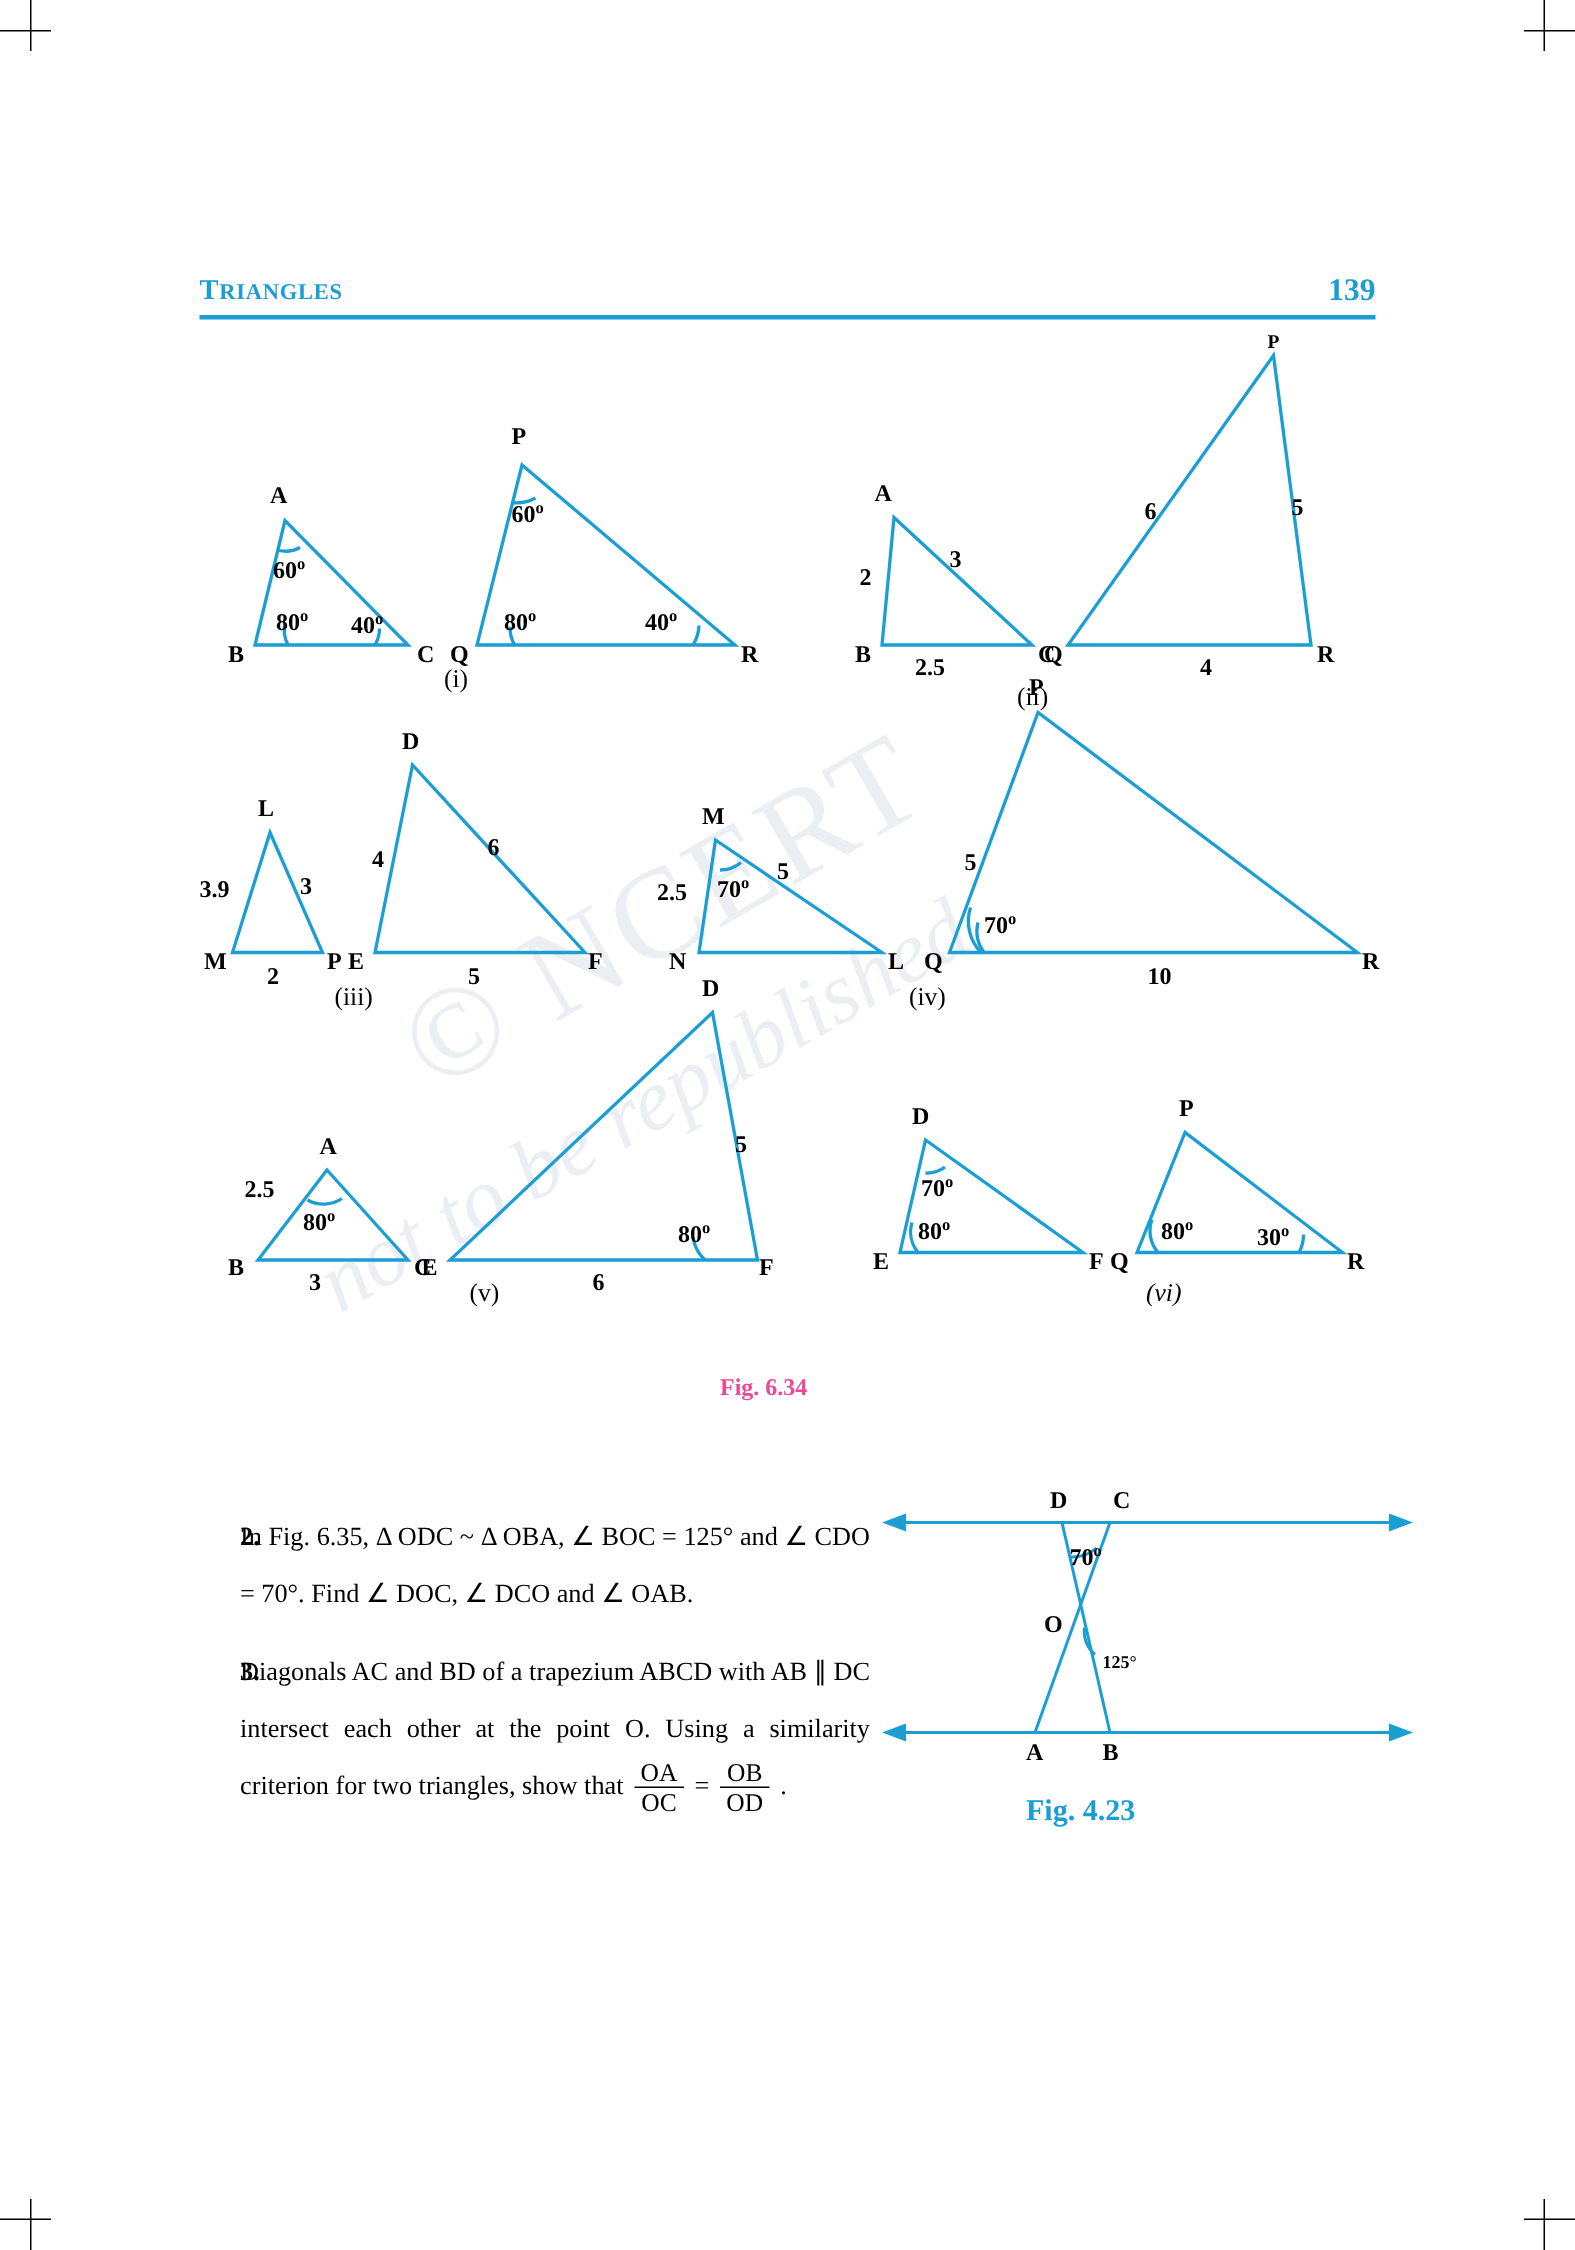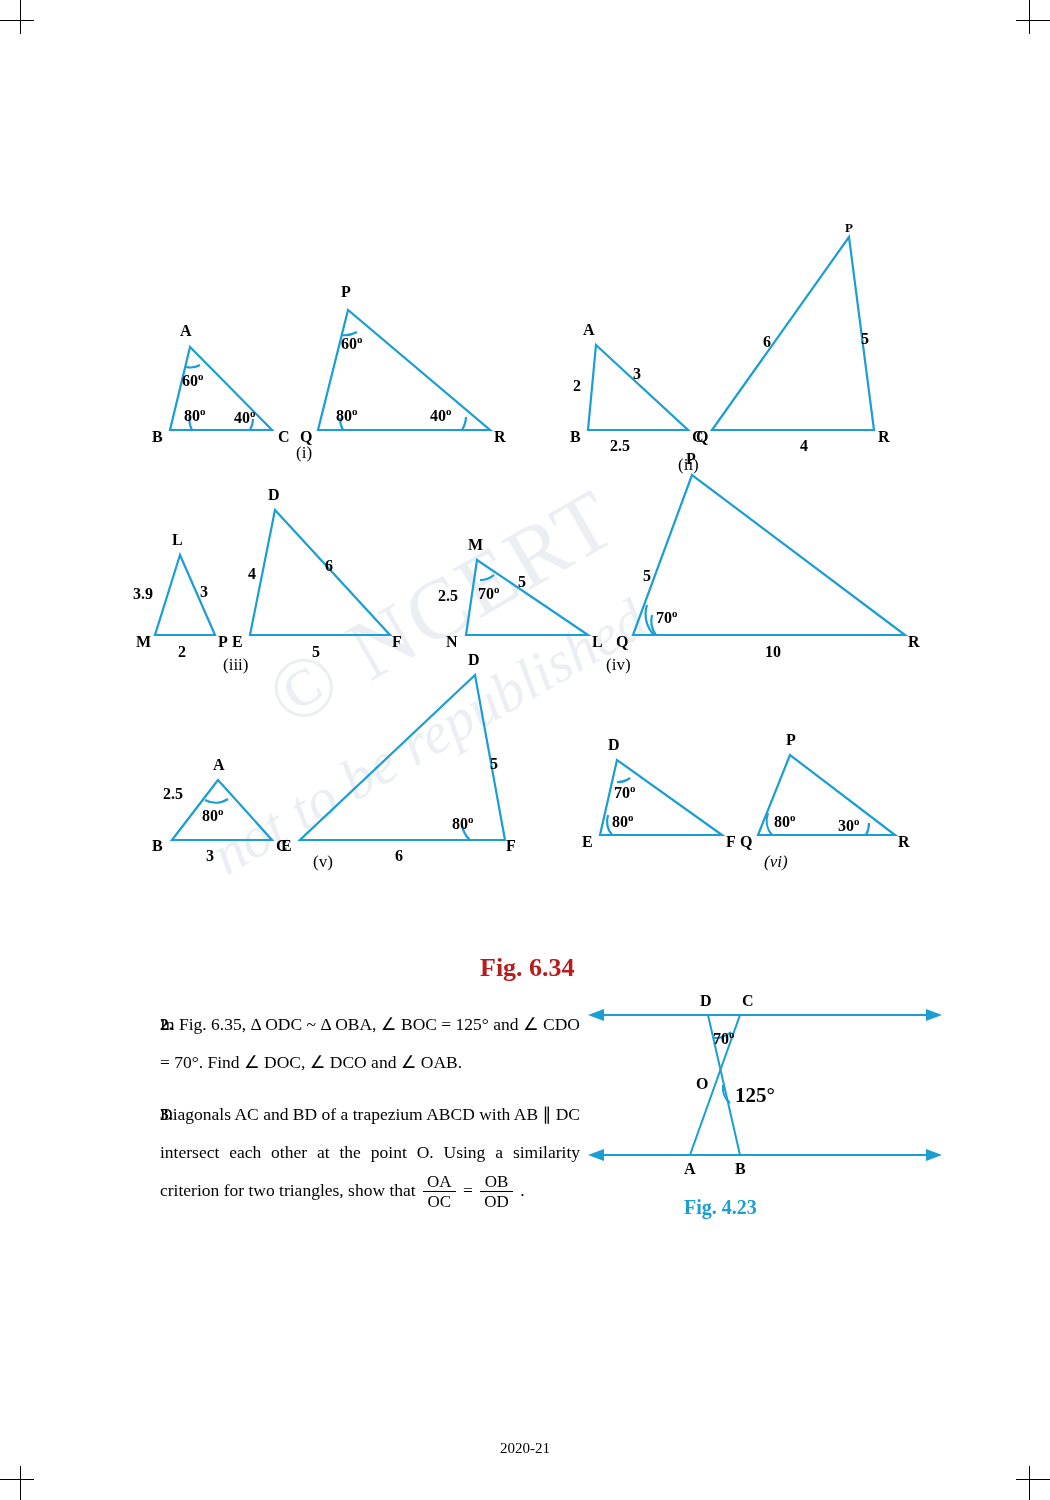--- a/index.html
+++ b/index.html
@@ -119,25 +119,24 @@
     vertical-align: super;
   }
   .caption {
     position: absolute;
     font-family: "Liberation Serif", serif;
     font-size: 17px;
     color: #000;
   }
   .figcap {
     position: absolute;
-    color: #b91c1c;
-    font-weight: bold;
-    font-size: 26px;
-    font-family: "Liberation Serif", serif;
-    margin-top: 36px;
+    color: #ec4899;
+    font-weight: bold;
+    font-size: 16px;
+    font-family: "Liberation Serif", serif;
   }
 
   
   .questions {
     position: absolute;
     left: 160px;
     top: 1005px;
     width: 420px;
   }
   .q {
@@ -201,20 +200,25 @@
 
   <div class="crop crop-h" style="left:0;top:20px;"></div>
   <div class="crop crop-v" style="left:20px;top:0;"></div>
   <div class="crop crop-h" style="right:0;top:20px;"></div>
   <div class="crop crop-v" style="right:20px;top:0;"></div>
   <div class="crop crop-h" style="left:0;bottom:20px;"></div>
   <div class="crop crop-v" style="left:20px;bottom:0;"></div>
   <div class="crop crop-h" style="right:0;bottom:20px;"></div>
   <div class="crop crop-v" style="right:20px;bottom:0;"></div>
 
+  <div class="header">
+    <div class="header-title"><span>T</span><span class="small-caps">RIANGLES</span></div>
+    <div class="header-page">139</div>
+    <div class="header-rule"></div>
+  </div>
 
   <div class="watermark">
     <div class="wm-text wm1">© NCERT</div>
     <div class="wm-text wm2">not to be republished</div>
   </div>
 
   <div class="figures">
 
     <svg width="1050" height="730" style="position:absolute;left:0;top:0;">
       <g stroke="#1a9ed4" stroke-width="2.2" fill="none">
@@ -394,19 +398,18 @@
 
         <path d="M 143,95 A 20,20 0 0 0 150,113"></path>
       </g>
     </svg>
     <div class="lbl" style="position:absolute;left:120px;top:2px;">D</div>
     <div class="lbl" style="position:absolute;left:162px;top:2px;">C</div>
     <div class="lbl" style="position:absolute;left:116px;top:85px;">O</div>
     <div class="lbl" style="position:absolute;left:104px;top:170px;">A</div>
     <div class="lbl" style="position:absolute;left:155px;top:170px;">B</div>
     <div class="lbl" style="position:absolute;left:133px;top:38px;"><span>70</span><span class="deg">o</span></div>
-    <div class="lbl" style="position:absolute;left:155px;top:93px;font-size:21px;">125°</div>
+    <div class="lbl" style="position:absolute;left:155px;top:111px;font-size:12px;">125°</div>
   </div>
   <div class="fig635cap">Fig. 4.23</div>
 
-  <div class="footer">2020-21</div>
 
 </div>
 
 </body></html>

